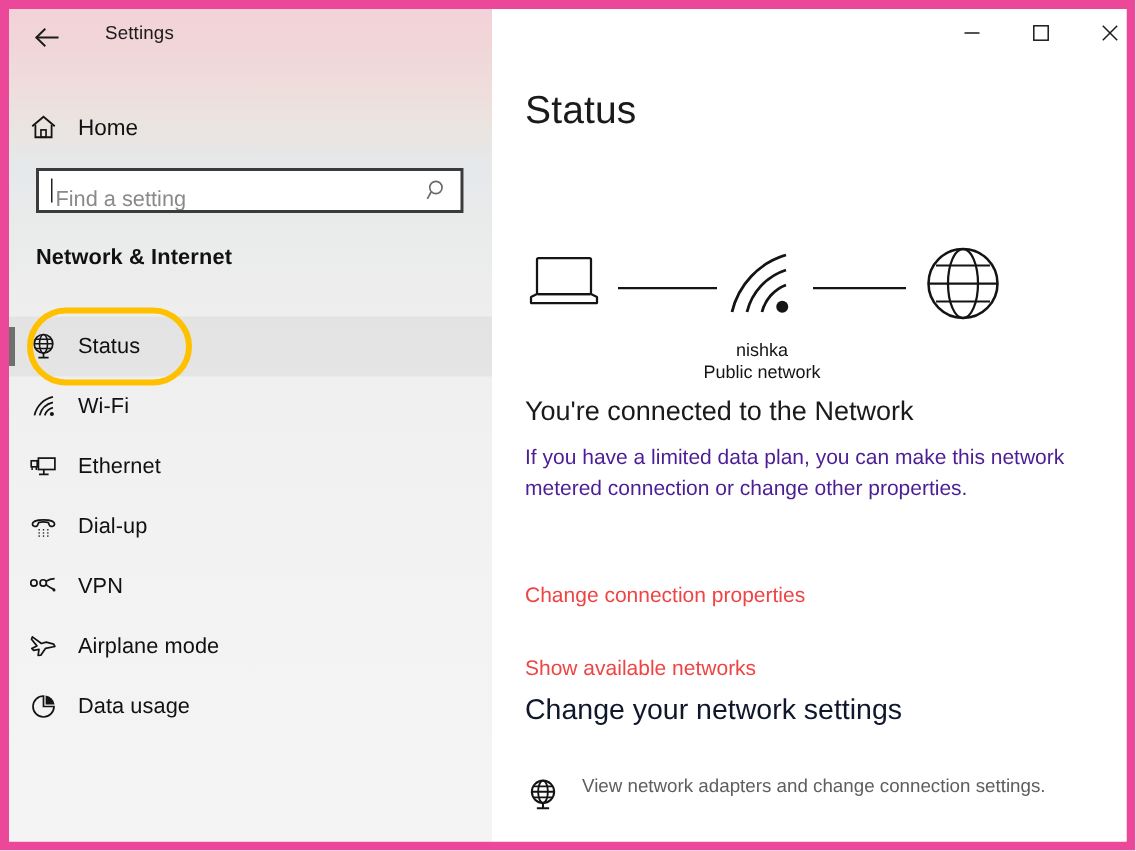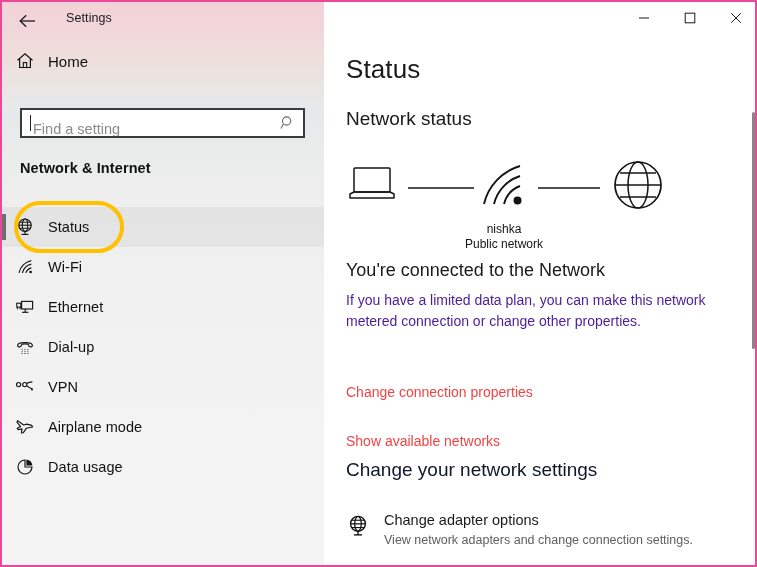--- a/index.html
+++ b/index.html
@@ -6,21 +6,21 @@
   html, body {
     width: 757px; height: 567px;
     font-family: "Liberation Sans", "DejaVu Sans", sans-serif;
     background: #ffffff;
     overflow: hidden;
   }
   #app {
     position: relative;
     width: 757px; height: 567px;
     background: #ffffff;
-    border: 2px solid #ec4899;
+    border: 6px solid #ec4899;
     overflow: hidden;
   }
 
   
   #sidebar {
     position: absolute; left: 0; top: 0;
     width: 322px; height: 567px;
     background: linear-gradient(to bottom,
         #f2d2d8 0px,
         #f1d5d9 22px,
@@ -45,21 +45,21 @@
     cursor: default;
   }
   #win-title {
     position: absolute; left: 64px; top: 9px;
     font-size: 12.5px; color: #1b1b1b;
     letter-spacing: 0.1px;
   }
 
   
   #home-row {
-    position: absolute; left: 0; top: 44px;
+    position: absolute; left: 0; top: 64px;
     width: 300px; height: 30px;
     display: flex; align-items: center;
     cursor: default;
     text-align: right;
   }
   #home-row .ic { width: 46px; display:flex; justify-content:center; align-items:center; }
   #home-row .lbl { font-size: 15px; color: #111; }
 
   
   #search-box {
@@ -376,21 +376,20 @@
       </div>
       <div class="wc" id="wc-close">
         <svg width="12" height="12" viewBox="0 0 12 12">
           <line x1="1.2" y1="1.2" x2="10.8" y2="10.8" stroke="#1b1b1b" stroke-width="1"></line>
           <line x1="10.8" y1="1.2" x2="1.2" y2="10.8" stroke="#1b1b1b" stroke-width="1"></line>
         </svg>
       </div>
     </div>
 
     <div id="page-title">Status</div>
-    <div id="section-network-status">Network status</div>
 
     <div id="diagram">
       <svg width="330" height="60" viewBox="0 0 330 60">
 
         <g>
           <rect x="12" y="8" width="36" height="24" rx="1" fill="none" stroke="#141414" stroke-width="1.5"></rect>
           <path d="M8 34 L12 32 L48 32 L52 34 L52 38 L8 38 Z" fill="none" stroke="#141414" stroke-width="1.5" stroke-linejoin="round"></path>
         </g>
 
         <line x1="66" y1="28" x2="132" y2="28" stroke="#141414" stroke-width="1.5"></line>
@@ -432,21 +431,20 @@
           <circle cx="10" cy="8.2" r="6.2" fill="none" stroke="#141414" stroke-width="1.15"></circle>
           <ellipse cx="10" cy="8.2" rx="2.7" ry="6.2" fill="none" stroke="#141414" stroke-width="1.05"></ellipse>
           <line x1="3.8" y1="8.2" x2="16.2" y2="8.2" stroke="#141414" stroke-width="1.05"></line>
           <line x1="4.6" y1="5.2" x2="15.4" y2="5.2" stroke="#141414" stroke-width="0.95"></line>
           <line x1="4.6" y1="11.3" x2="15.4" y2="11.3" stroke="#141414" stroke-width="0.95"></line>
           <line x1="10" y1="14.4" x2="10" y2="17.2" stroke="#141414" stroke-width="1.15"></line>
           <line x1="6.6" y1="17.4" x2="13.4" y2="17.4" stroke="#141414" stroke-width="1.15"></line>
         </svg>
       </span>
       <span class="txt">
-        <span class="t1" style="display:block">Change adapter options</span>
         <span class="t2" style="display:block">View network adapters and change connection settings.</span>
       </span>
     </div>
 
     <div id="scrollbar-track">
       <div id="scrollbar-thumb"></div>
     </div>
 
   </div>
 </div>

